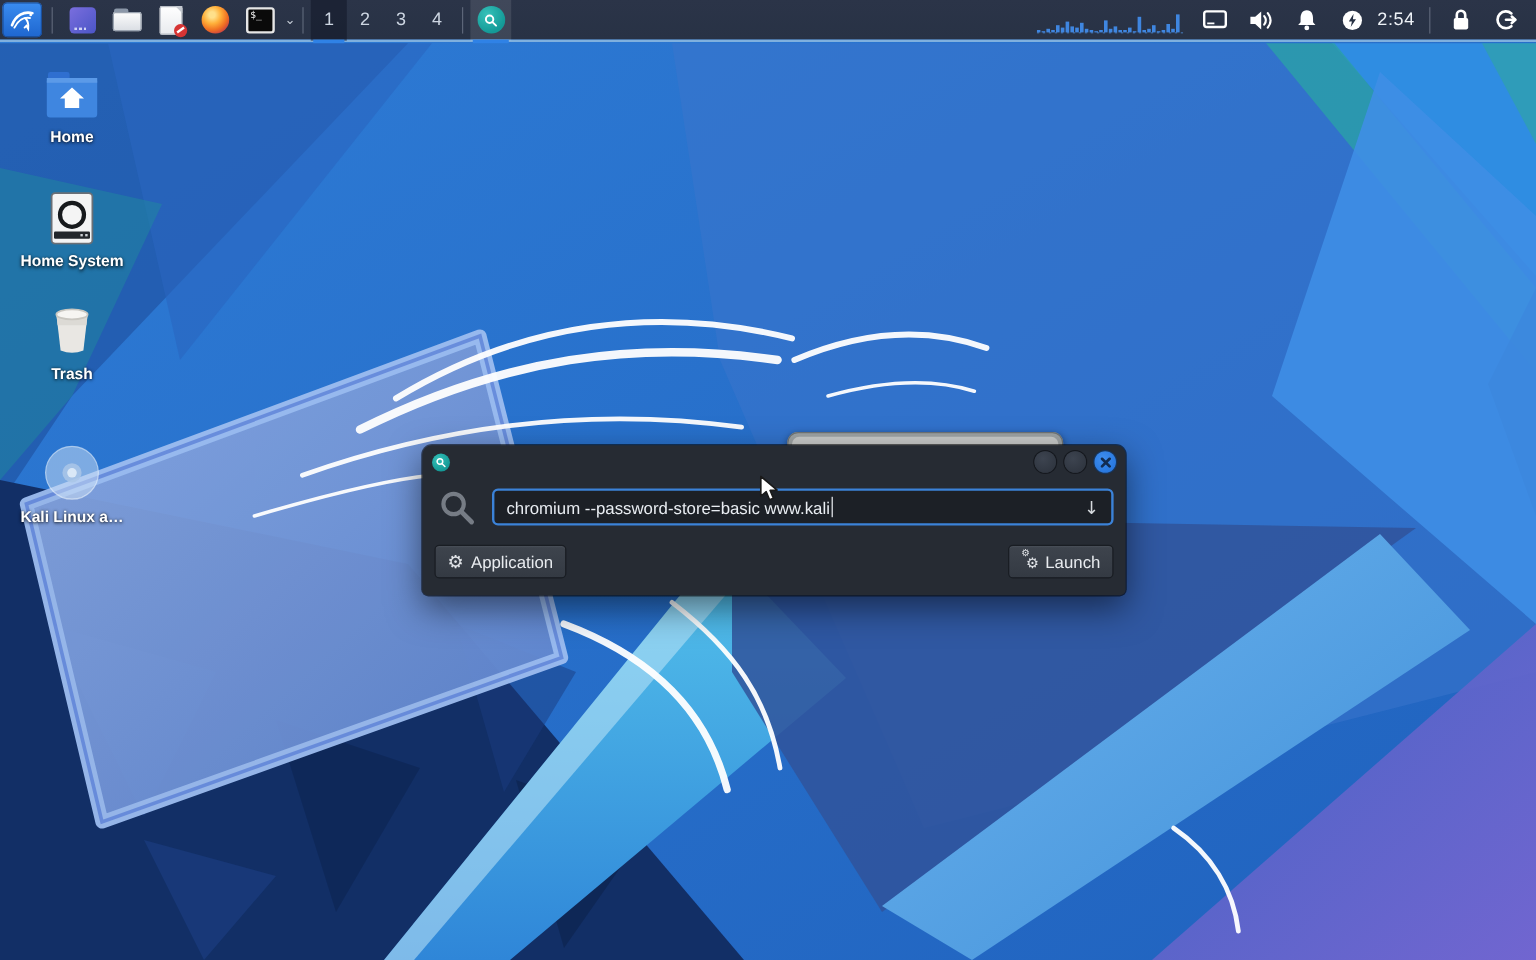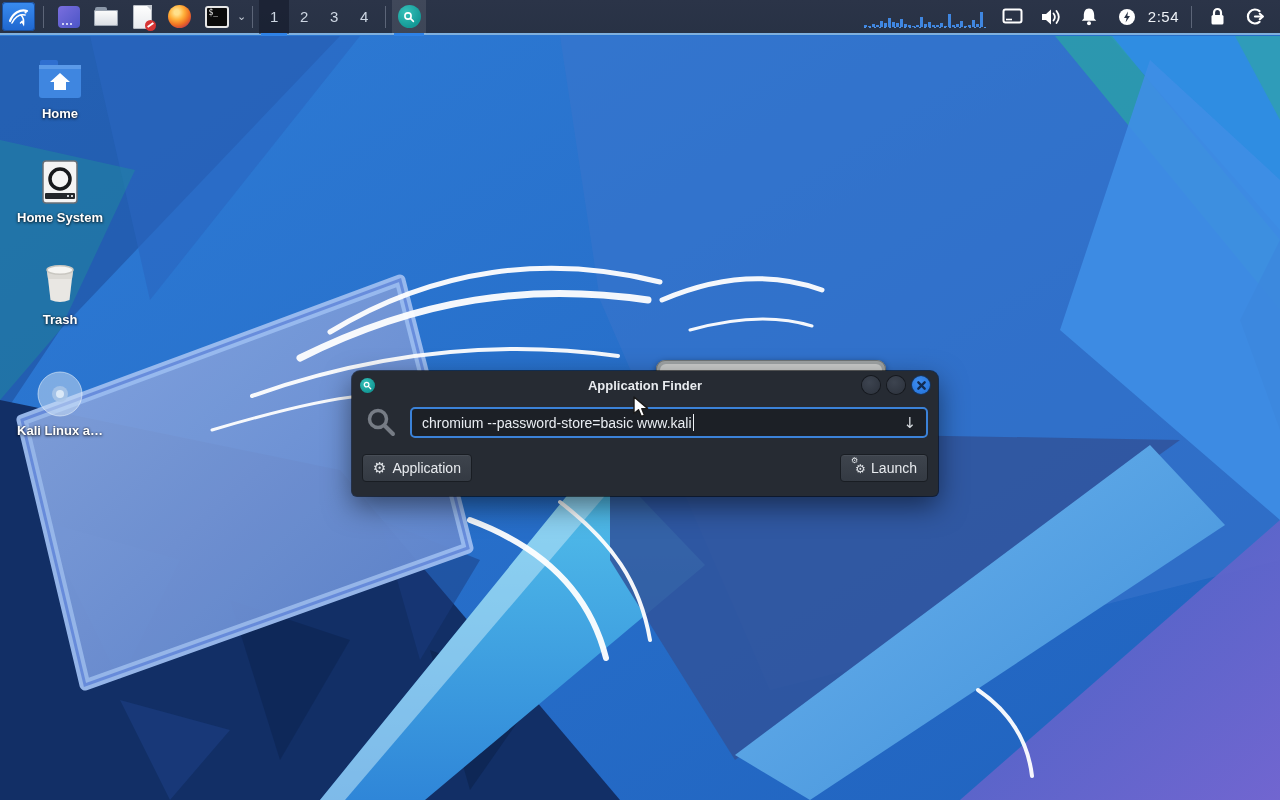--- a/index.html
+++ b/index.html
@@ -66,21 +66,21 @@
     position:absolute; left:352px; top:371px; width:586px; height:125px; z-index:10;
     background:#262b33; border-radius:8px 8px 5px 5px;
     box-shadow:0 0 0 1px rgba(0,0,0,.55), 0 10px 28px rgba(0,0,0,.5);
   }
   .titlebar { height:28px; display:flex; align-items:center; padding:0 8px; position:relative; }
   .titlebar .mini { width:15px; height:15px; border-radius:50%; background:radial-gradient(circle at 35% 30%, #34c0b8, #149a97 70%); display:flex; align-items:center; justify-content:center; flex:none; }
   .titlebar .title { position:absolute; left:0; right:0; text-align:center; font-size:13px; font-weight:bold; color:#e8ebef; pointer-events:none; }
   .winctl { margin-left:auto; display:flex; gap:7px; z-index:2; }
   .wbtn { width:18px; height:18px; border-radius:50%; background:radial-gradient(circle at 40% 35%, #3d4450, #2b313b); box-shadow:0 0 0 1px #15181e; display:flex; align-items:center; justify-content:center; }
   .wbtn.close { background:radial-gradient(circle at 40% 35%, #3f8ef0, #1f6fd8); box-shadow:0 0 0 1px #15355f; }
-  .drow { display:flex; align-items:flex-start; padding:8px 10px 4px 14px; }
+  .drow { display:flex; align-items:flex-end; padding:8px 10px 4px 14px; }
   .searchbox {
     flex:1; margin-left:14px; height:31px; background:#1c2026; border:2px solid #3b82d8; border-radius:5px;
     display:flex; align-items:center; padding:0 10px; color:#e9edf2; font-size:14px; white-space:nowrap; overflow:hidden;
   }
   .searchbox .caret { display:inline-block; width:1.5px; height:17px; background:#eef1f5; margin-left:1px; }
   .searchbox .drop { margin-left:auto; color:#d6dade; font-family:"DejaVu Sans", sans-serif; font-size:15px; }
   .btnrow { display:flex; align-items:center; padding:12px 10px 0 10px; }
   .xbtn {
     height:28px; display:inline-flex; align-items:center; gap:6px; padding:0 10px;
     background:linear-gradient(#3e444d,#343a43); border:1px solid #191d23; border-radius:4px;
@@ -187,21 +187,21 @@
         <rect x="5" y="1" width="34" height="42" rx="3" fill="#f4f4f4" stroke="#6a6f76" stroke-width="1.5"></rect>
         <circle cx="22" cy="19" r="10" fill="none" stroke="#17191c" stroke-width="3.5"></circle>
         <rect x="7" y="33" width="30" height="6" rx="1" fill="#24272b"></rect>
         <rect x="29" y="35" width="2" height="2" fill="#cfd2d6"></rect>
           <rect x="33" y="35" width="2" height="2" fill="#cfd2d6"></rect>
       </svg>
     </div>
     <div class="lbl">Home System</div>
   </div>
 
-  <div class="dicon" style="top:260px">
+  <div class="dicon" style="top:252px">
     <div class="art">
       <svg width="44" height="44" viewBox="0 0 44 44">
         <path d="M9 8 L35 8 L31.5 38 Q22 42 12.5 38 Z" fill="#e9e7e3"></path>
         <path d="M9 8 L35 8 L34 17 L10 17 Z" fill="#dcdad5"></path>
         <ellipse cx="22" cy="8" rx="13" ry="4.2" fill="#f6f5f2" stroke="#c9c7c1" stroke-width="1.5"></ellipse>
       </svg>
     </div>
     <div class="lbl">Trash</div>
   </div>
 
@@ -221,21 +221,20 @@
   <div class="ghost"></div>
 
   <div class="dialog">
     <div class="titlebar">
       <div class="mini">
         <svg width="9" height="9" viewBox="0 0 10 10">
             <circle cx="4" cy="4" r="2.6" fill="none" stroke="#fff" stroke-width="1.4"></circle>
             <line x1="6" y1="6" x2="8.6" y2="8.6" stroke="#fff" stroke-width="1.4" stroke-linecap="round"></line>
           </svg>
       </div>
-      <div class="title">Application Finder</div>
       <div class="winctl">
         <div class="wbtn"></div>
         <div class="wbtn"></div>
         <div class="wbtn close">
           <svg width="9" height="9" viewBox="0 0 10 10">
             <line x1="1.5" y1="1.5" x2="8.5" y2="8.5" stroke="#122c52" stroke-width="2.6" stroke-linecap="round"></line>
             <line x1="8.5" y1="1.5" x2="1.5" y2="8.5" stroke="#122c52" stroke-width="2.6" stroke-linecap="round"></line>
           </svg>
         </div>
       </div>

